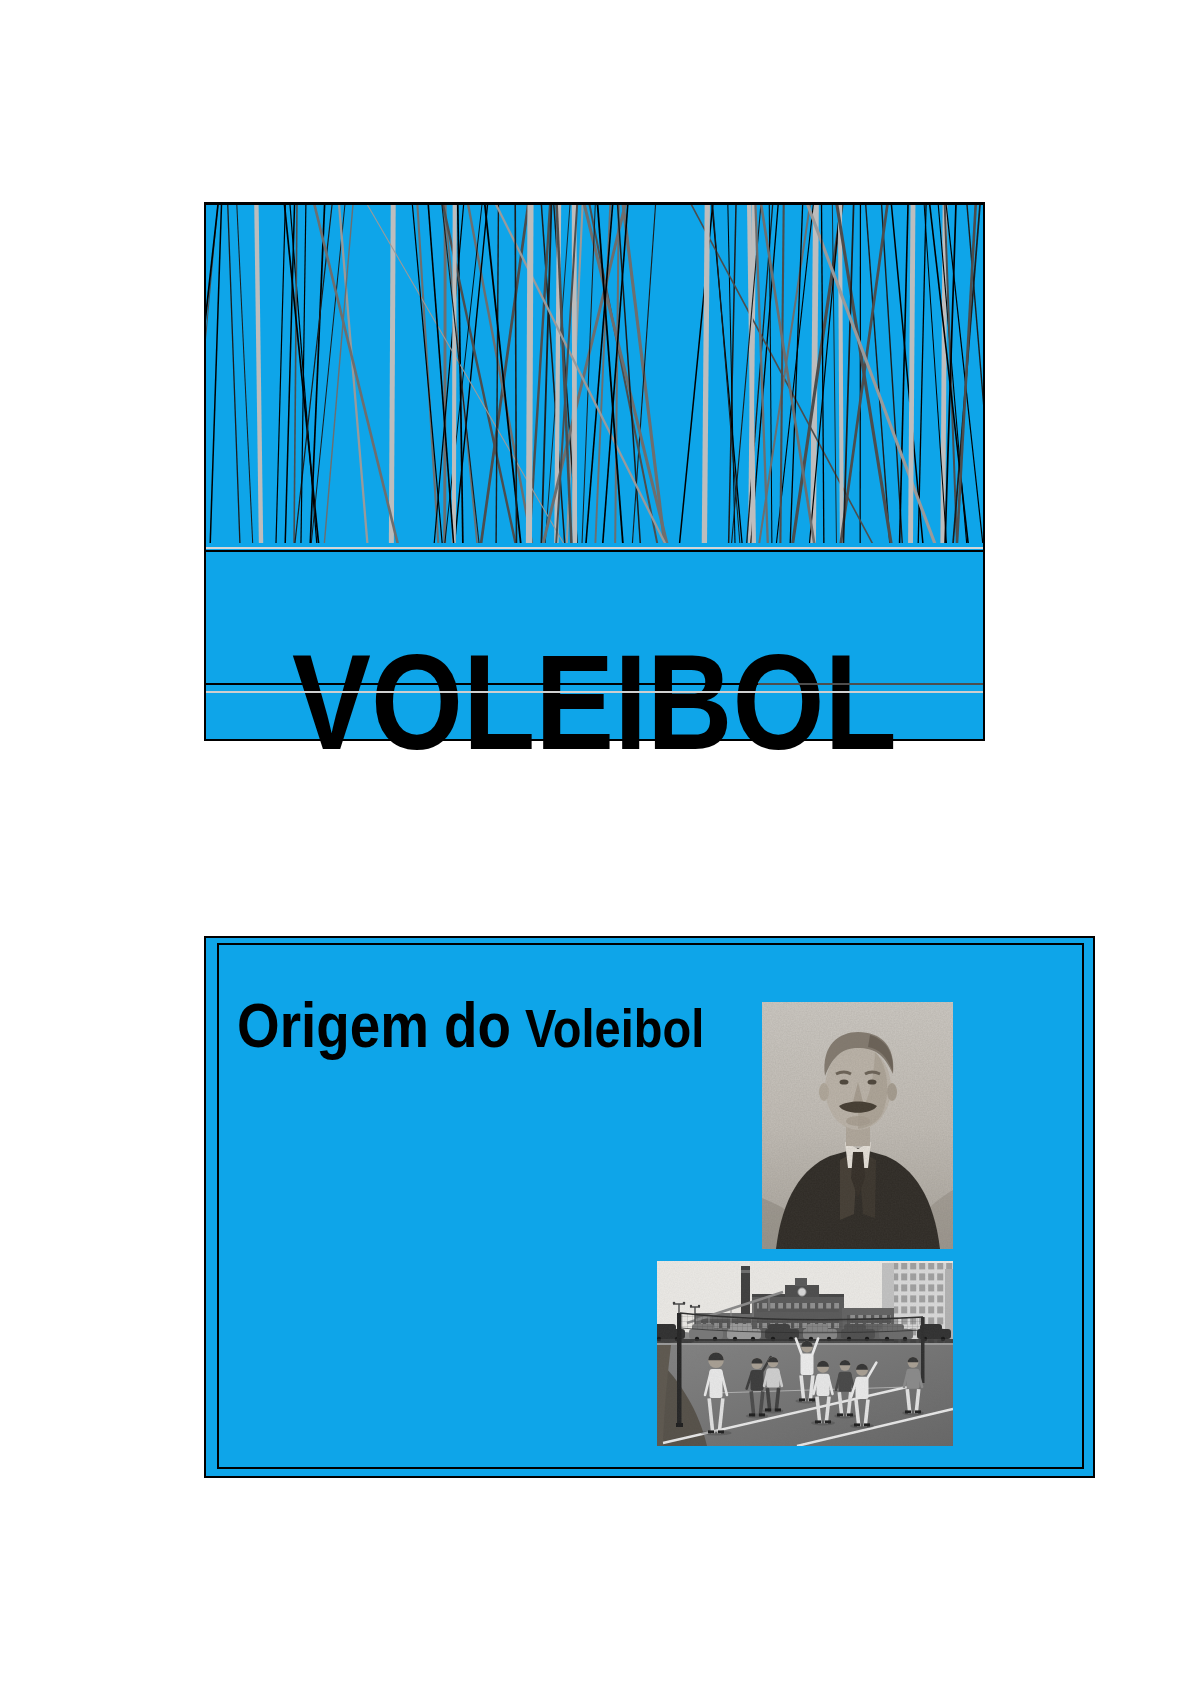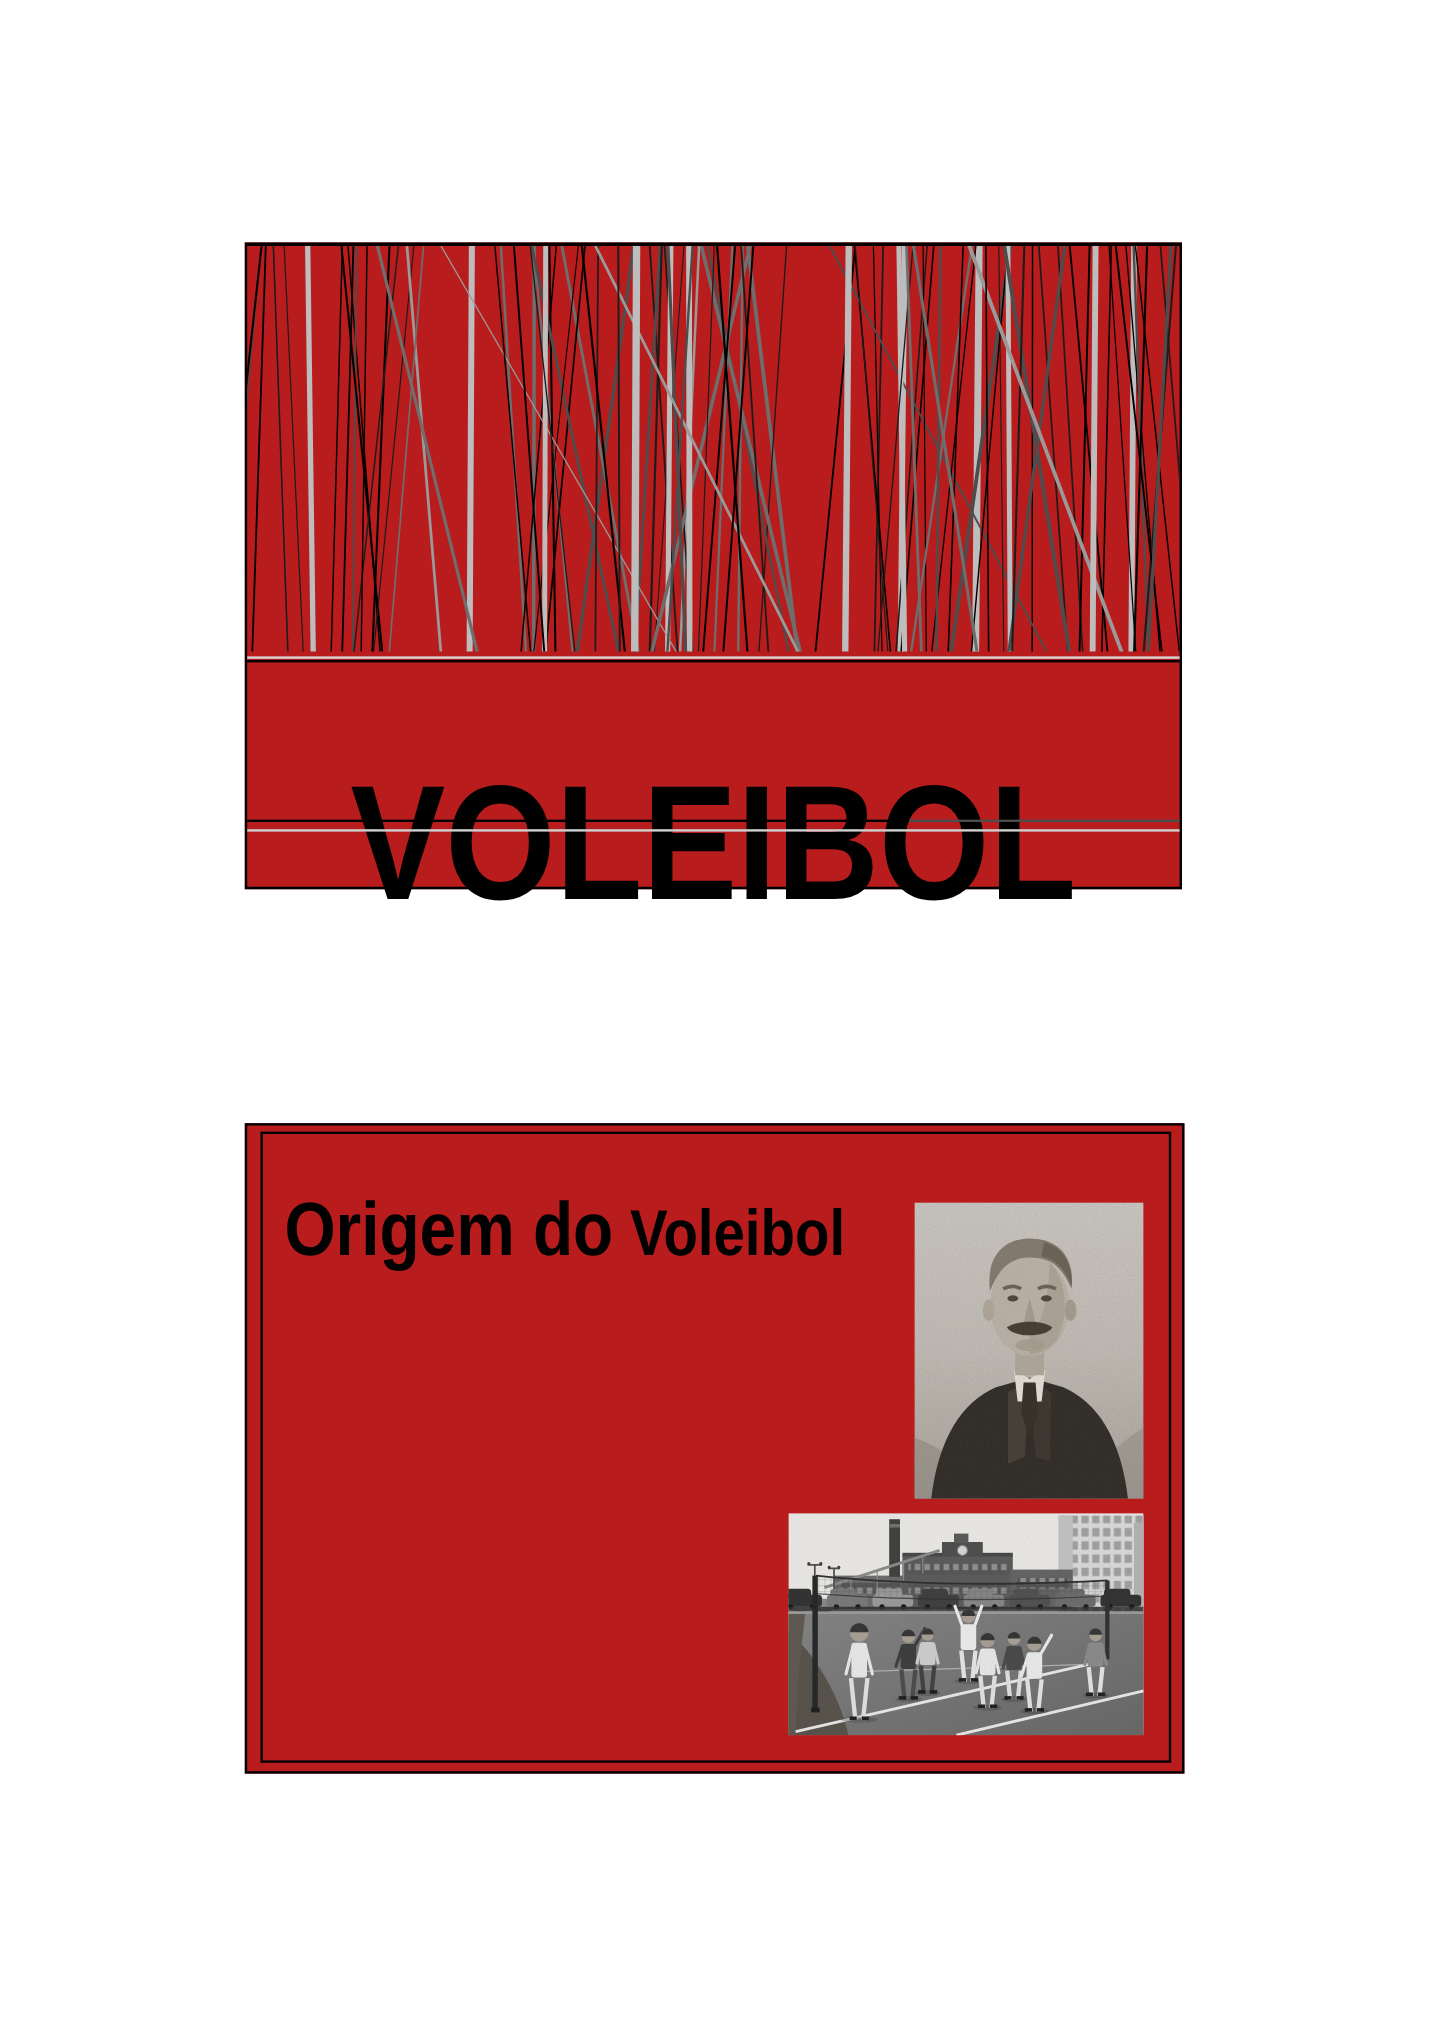--- a/index.html
+++ b/index.html
@@ -1,22 +1,22 @@
 <!DOCTYPE html>
 <html><head>
 <meta charset="utf-8">
 <style>
   html,body{margin:0;padding:0;}
   body{
     width:1191px;height:1684px;background:#ffffff;position:relative;overflow:hidden;
     font-family:"Liberation Sans",sans-serif;
   }
-  .slide{position:absolute;background:#b91c1c;border:2px solid #000;box-sizing:border-box;}
+  .slide{position:absolute;background:#0ea5e9;border:2px solid #000;box-sizing:border-box;}
   #slide1{left:204px;top:202px;width:781px;height:539px;border-top-width:3px;}
-  #slide2{left:204px;top:936px;width:783px;height:542px;text-decoration:underline;}
+  #slide2{left:204px;top:936px;width:891px;height:542px;text-decoration:underline;}
 
   
   #pattern{position:absolute;left:0;top:0;width:100%;height:338px;}
   #pattern svg{display:block;width:100%;height:100%;}
   #sepLight{position:absolute;left:0;top:342px;width:100%;height:2px;background:#d6d6d6;}
   #sepDark{position:absolute;left:0;top:345px;width:100%;height:2px;background:#000;}
   #voleibolTitle{
     position:absolute;left:0;top:338px;width:100%;text-align:center;
     font-weight:bold;font-size:136px;line-height:1;color:#000;
     transform:scaleX(0.87);transform-origin:50% 50%;white-space:nowrap;

